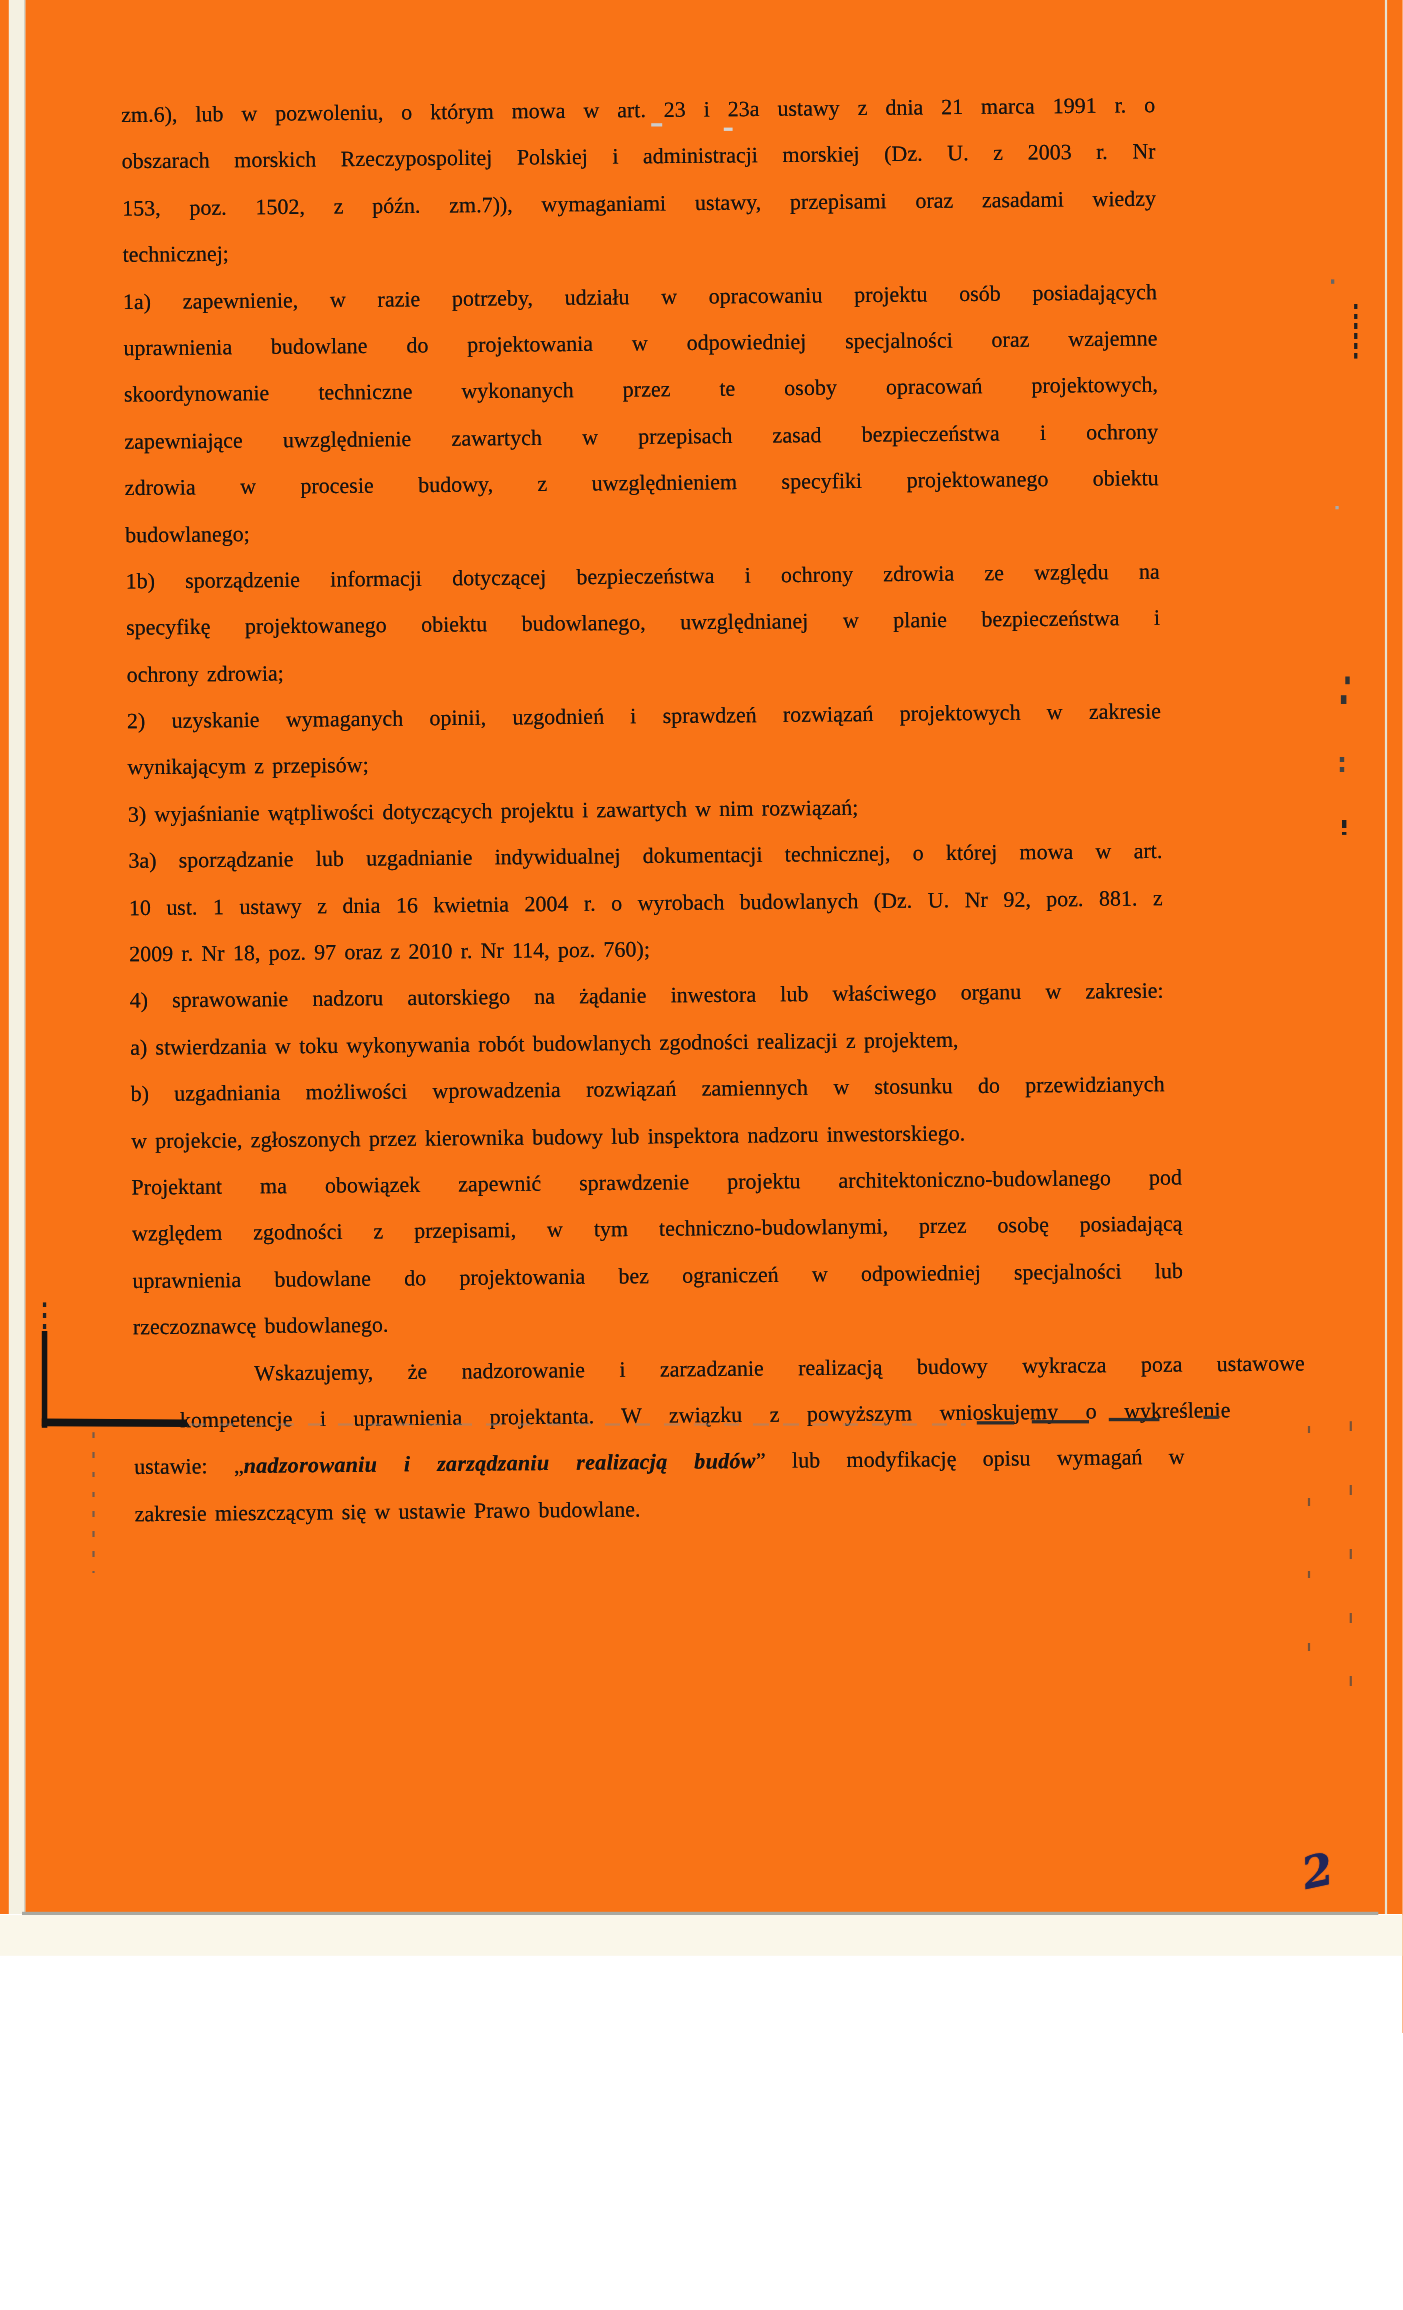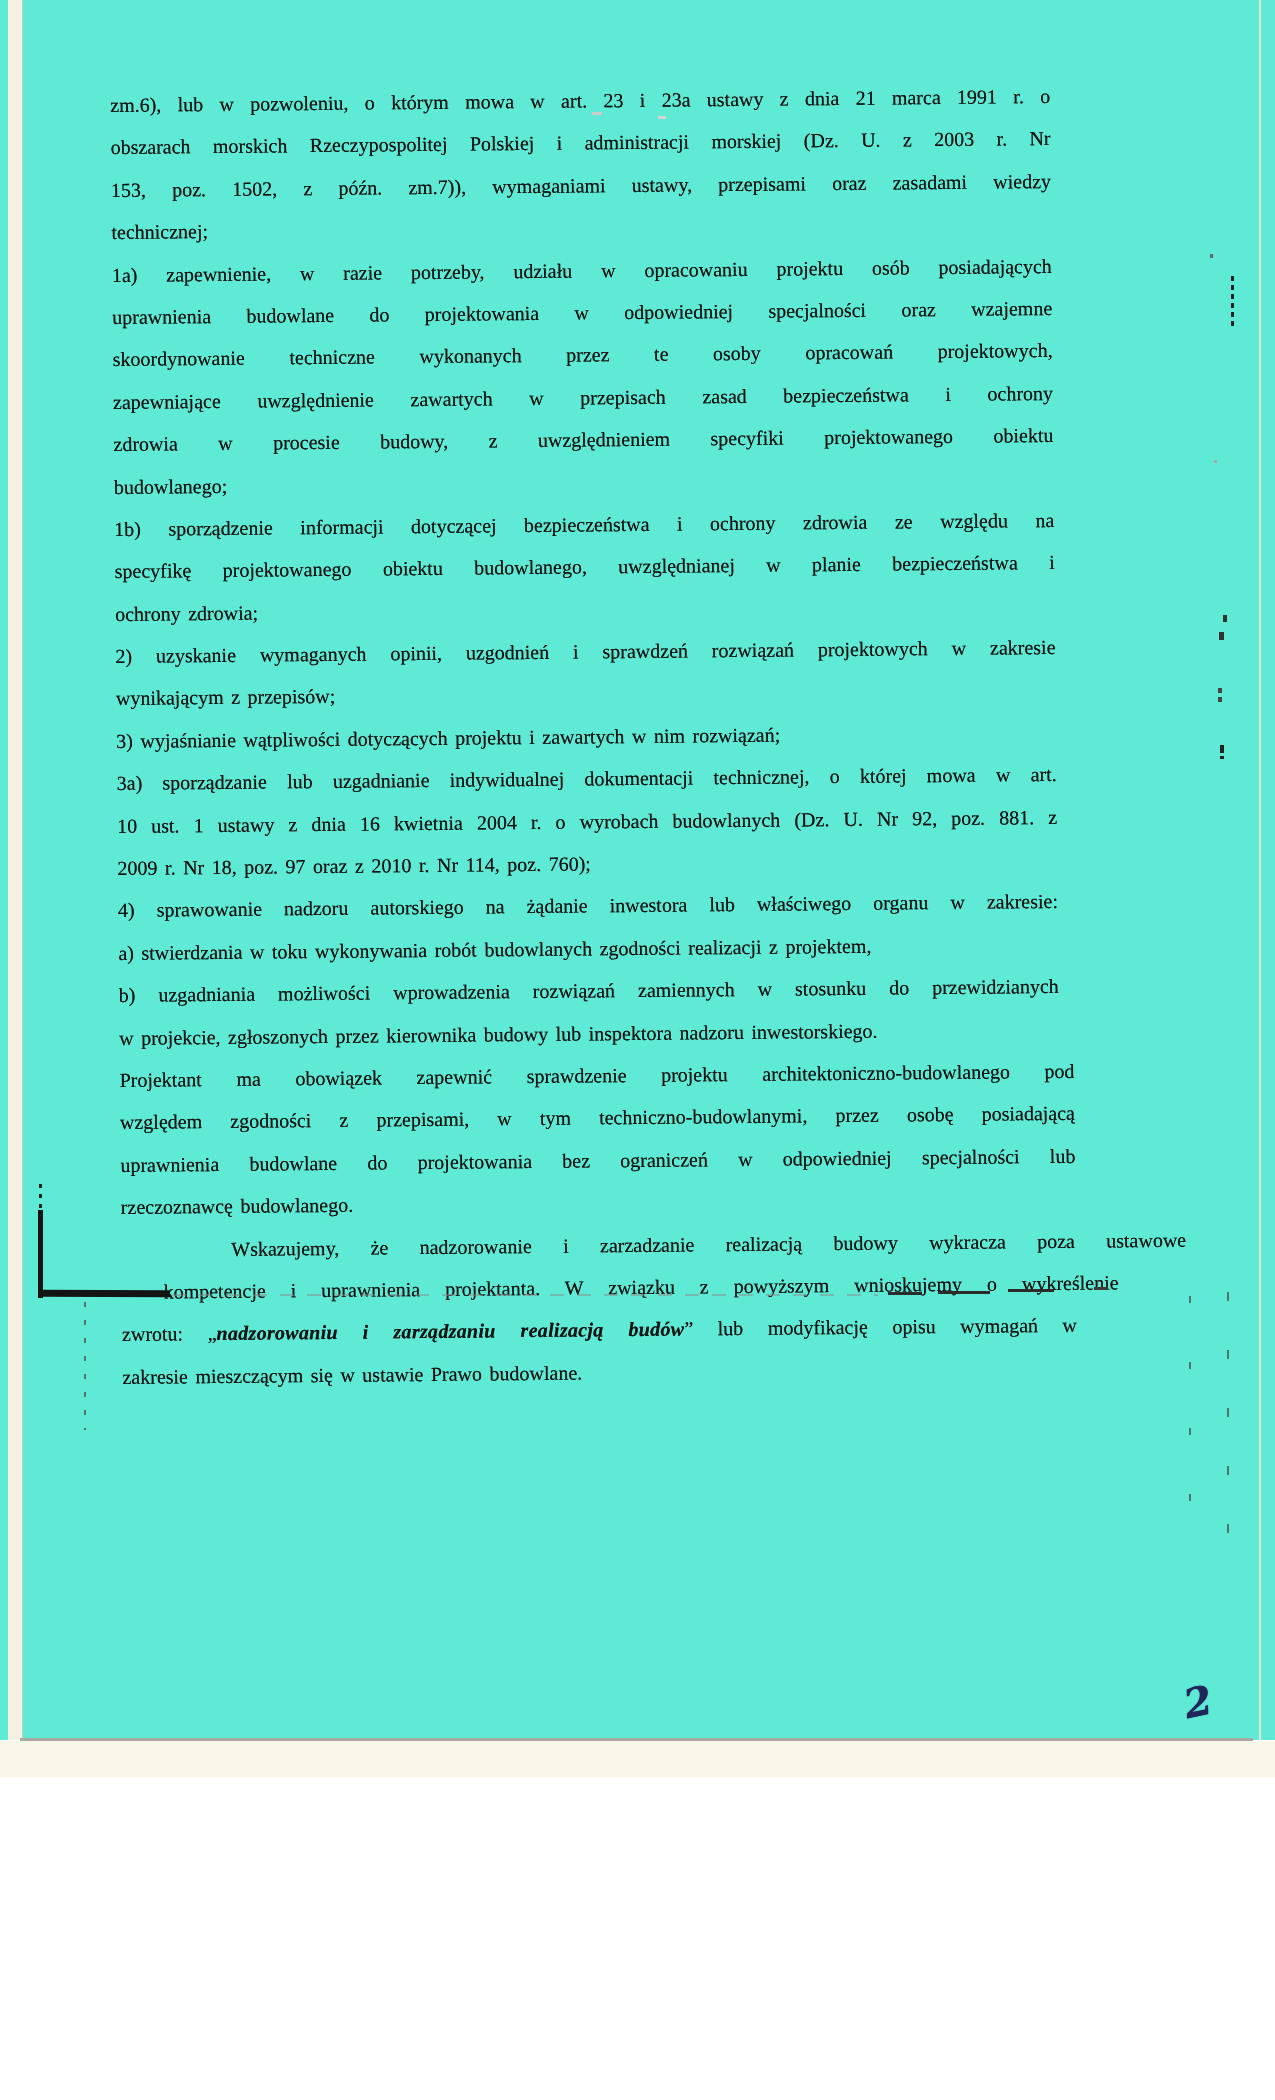--- a/index.html
+++ b/index.html
@@ -5,21 +5,21 @@
   html,body{margin:0;padding:0;}
   body{
     width:1275px;height:2100px;position:relative;
     background:#ffffff;
     font-family:"Liberation Serif","DejaVu Serif",serif;
     overflow:hidden;
   }
   
   .scan{
     position:absolute;left:0;top:0;width:1275px;height:1740px;
-    background:#5eead4;
+    background:#f97316;
   }
   
   .edge-left-strip{
     position:absolute;left:8px;top:0;width:14px;height:1740px;
     background:#f4f1e2;border-right:1px solid #c9c9bd;
   }
   .edge-right-line{
     position:absolute;left:1259px;top:0;width:2px;height:1740px;
     background:#e6e3d2;
   }
@@ -117,21 +117,21 @@
       <div class="line fill">4) sprawowanie nadzoru autorskiego na żądanie inwestora lub właściwego organu w zakresie:</div>
       <div class="line">a) stwierdzania w toku wykonywania robót budowlanych zgodności realizacji z projektem,</div>
       <div class="line fill">b) uzgadniania możliwości wprowadzenia rozwiązań zamiennych w stosunku do przewidzianych</div>
       <div class="line">w projekcie, zgłoszonych przez kierownika budowy lub inspektora nadzoru inwestorskiego.</div>
       <div class="line fill wide">Projektant ma obowiązek zapewnić sprawdzenie projektu architektoniczno-budowlanego pod</div>
       <div class="line fill wide">względem zgodności z przepisami, w tym techniczno-budowlanymi, przez osobę posiadającą</div>
       <div class="line fill wide">uprawnienia budowlane do projektowania bez ograniczeń w odpowiedniej specjalności lub</div>
       <div class="line">rzeczoznawcę budowlanego.</div>
       <div class="line fill wide" style="padding-left: 110px;">Wskazujemy, że nadzorowanie i zarzadzanie realizacją budowy wykracza poza ustawowe</div>
       <div class="line fill wide" style="padding-left: 42px;">kompetencje i uprawnienia projektanta. W związku z powyższym wnioskujemy o wykreślenie</div>
-      <div class="line fill wide"><span>zwrotu: „</span><span class="bi">nadzorowaniu i zarządzaniu realizacją budów</span><span>” lub modyfikację opisu wymagań w</span></div>
+      <div class="line fill wide"><span>ustawie: „</span><span class="bi">nadzorowaniu i zarządzaniu realizacją budów</span><span>” lub modyfikację opisu wymagań w</span></div>
       <div class="line wide">zakresie mieszczącym się w ustawie Prawo budowlane.</div>
     </div>
 
   <div class="mark speck-top1"></div>
   <div class="mark speck-top2"></div>
 
   <div class="mark rdash-top"></div>
   <div class="mark speck-a"></div>
   <div class="mark speck-b"></div>
   <div class="mark speck-c"></div>

